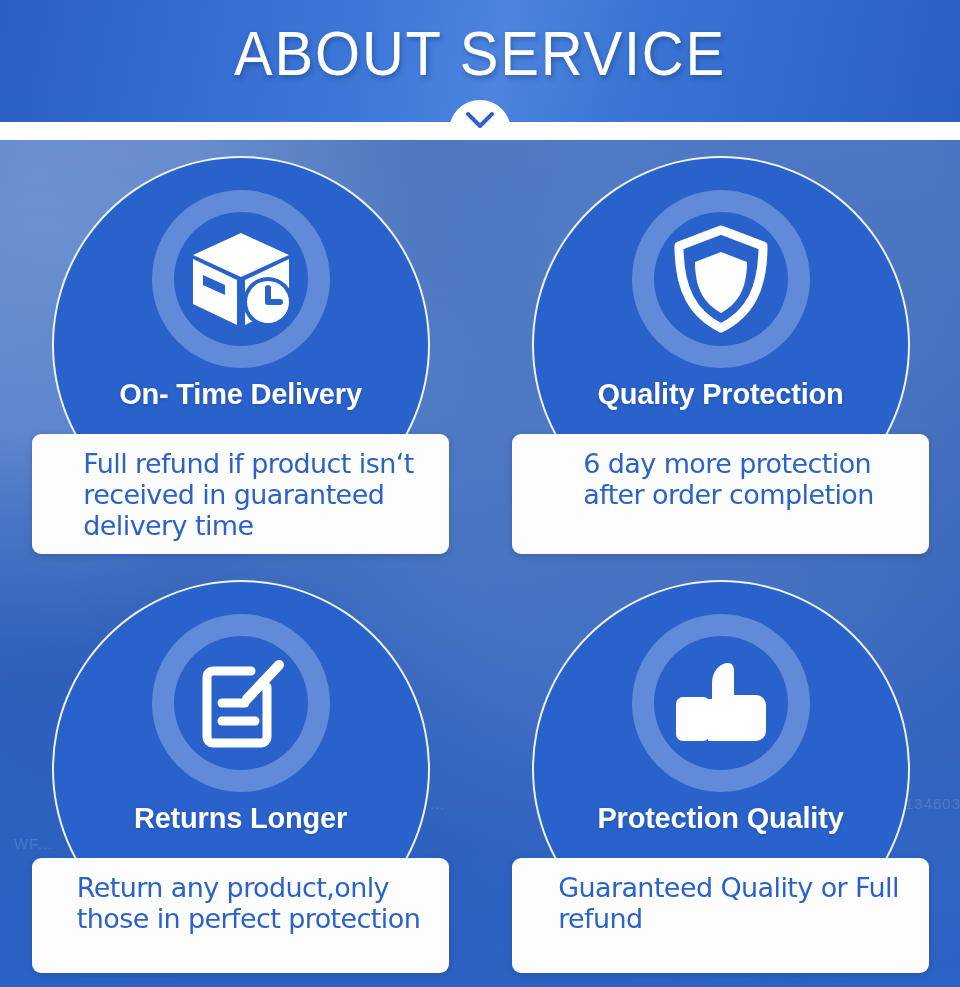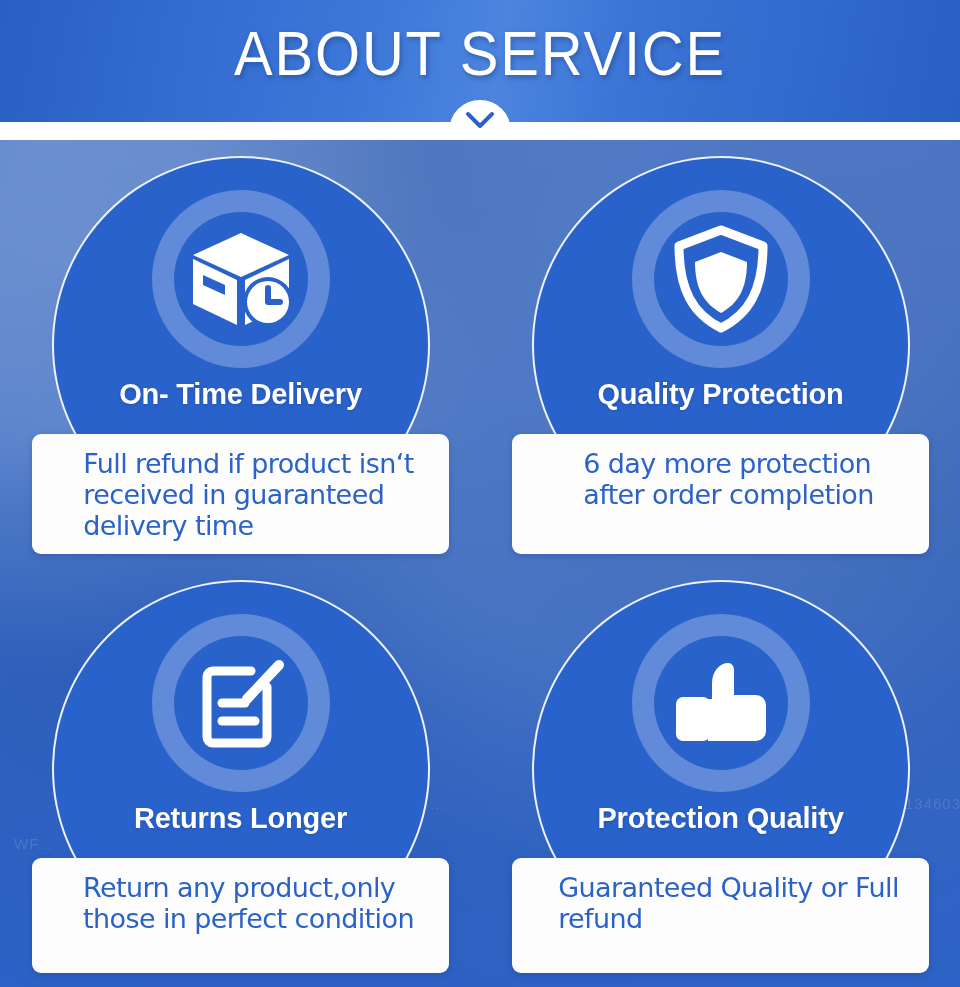--- a/index.html
+++ b/index.html
@@ -263,21 +263,21 @@
             <path d="M78 36 V86 a6 6 0 0 1 -6 6 H24 a6 6 0 0 1 -6 -6 V26 a6 6 0 0 1 6 -6 H62" fill="none" stroke="#ffffff" stroke-width="9" stroke-linecap="round" stroke-linejoin="round"></path>
             <line x1="33" y1="52" x2="56" y2="52" stroke="#ffffff" stroke-width="9" stroke-linecap="round"></line>
             <line x1="33" y1="70" x2="66" y2="70" stroke="#ffffff" stroke-width="9" stroke-linecap="round"></line>
             <path d="M58 48 L90 14" stroke="#ffffff" stroke-width="10" stroke-linecap="round"></path>
             <path d="M54 46 L60 52 L52 54 Z" fill="#ffffff"></path>
           </svg>
         </div>
         <div class="card-title">Returns Longer</div>
         <div class="panel">
           <div class="panel-text">Return any product,only
-those in perfect condition</div>
+those in perfect protection</div>
         </div>
       </div>
 
       <div class="card c3">
         <div class="disc"></div>
         <div class="ring"></div>
         <div class="ring-hole"></div>
         <div class="glyph">
           <svg width="106" height="100" viewBox="0 0 106 100">
             <path d="M44 46 L44 30 C44 18 52 10 60 10 C64 10 66 13 66 18 L66 42 L88 42

